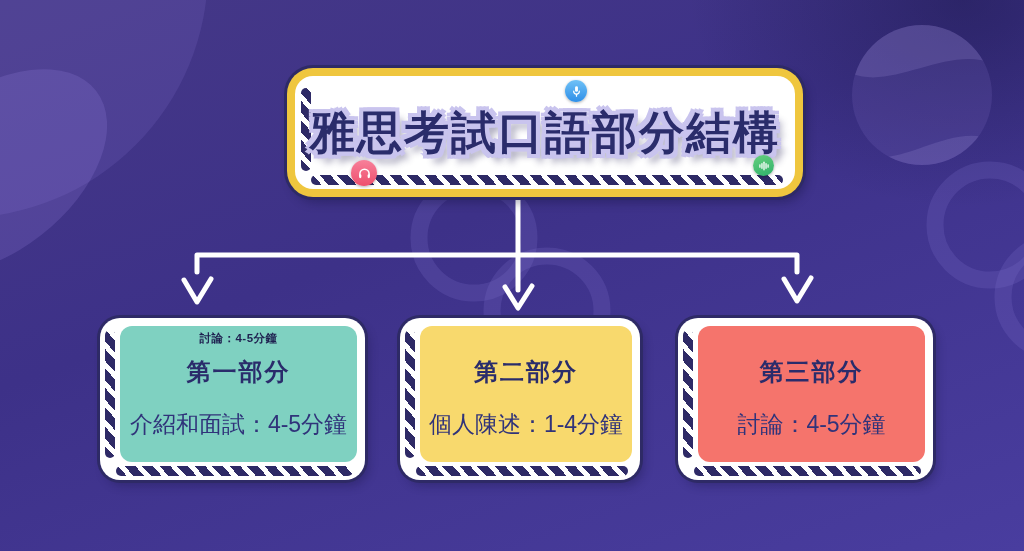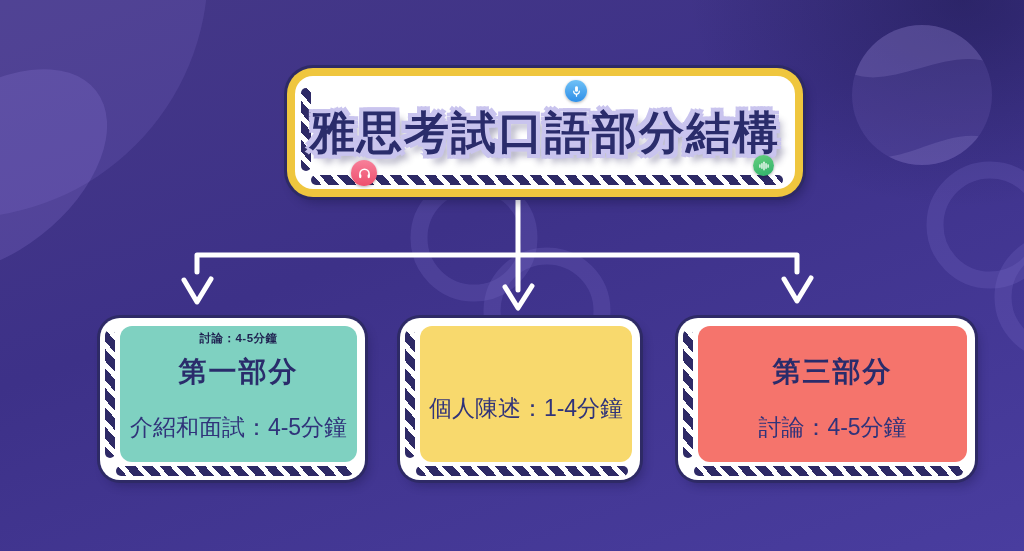--- a/index.html
+++ b/index.html
@@ -64,32 +64,32 @@
 
   
   .card{
     position:absolute;top:318px;height:162px;background:#ffffff;border-radius:20px;z-index:2;
     box-shadow:0 0 0 3px var(--navy), 4px 6px 10px rgba(20,16,60,.3);
   }
   .card .rope.v{left:5px;top:12px;bottom:22px;}
   .card .rope.h{left:16px;right:12px;bottom:4px;}
   .card-1{left:100px;width:265px;}
   .card-2{left:400px;width:240px;}
-  .card-3{left:678px;width:297px;}
+  .card-3{left:678px;width:255px;}
   .card-fill{
     position:absolute;left:20px;top:8px;right:8px;bottom:18px;border-radius:12px;
     display:flex;flex-direction:column;align-items:center;justify-content:center;
     padding-top:8px;
   }
   .card-note{
     position:absolute;top:5px;left:0;right:0;text-align:center;
     font-size:11.5px;font-weight:bold;color:#1f2150;letter-spacing:0.5px;
   }
   .card-note:empty{display:none;}
-  .card-title{font-size:28px;font-weight:800;color:var(--text-navy);letter-spacing:2px;}
+  .card-title{font-size:24px;font-weight:800;color:var(--text-navy);letter-spacing:2px;}
   .card-sub{margin-top:21px;font-size:23px;font-weight:500;color:#30337a;white-space:nowrap;}
 </style>
 </head>
 <body>
 
 <div class="stage">
 
   <svg class="bg-svg" viewBox="0 0 1024 551">
     <defs>
       <clipPath id="sph">
@@ -158,20 +158,21 @@
       <div class="card-title">第一部分</div>
       <div class="card-sub">介紹和面試：4-5分鐘</div>
     </div>
     <div class="rope v"></div>
     <div class="rope h"></div>
   </div>
 
   <div class="card card-2">
     <div class="card-fill" style="background: rgb(248, 217, 109);">
 
+      <div class="card-title">第二部分</div>
       <div class="card-sub">個人陳述：1-4分鐘</div>
     </div>
     <div class="rope v"></div>
     <div class="rope h"></div>
   </div>
 
   <div class="card card-3">
     <div class="card-fill" style="background: rgb(245, 116, 108);">
 
       <div class="card-title">第三部分</div>

